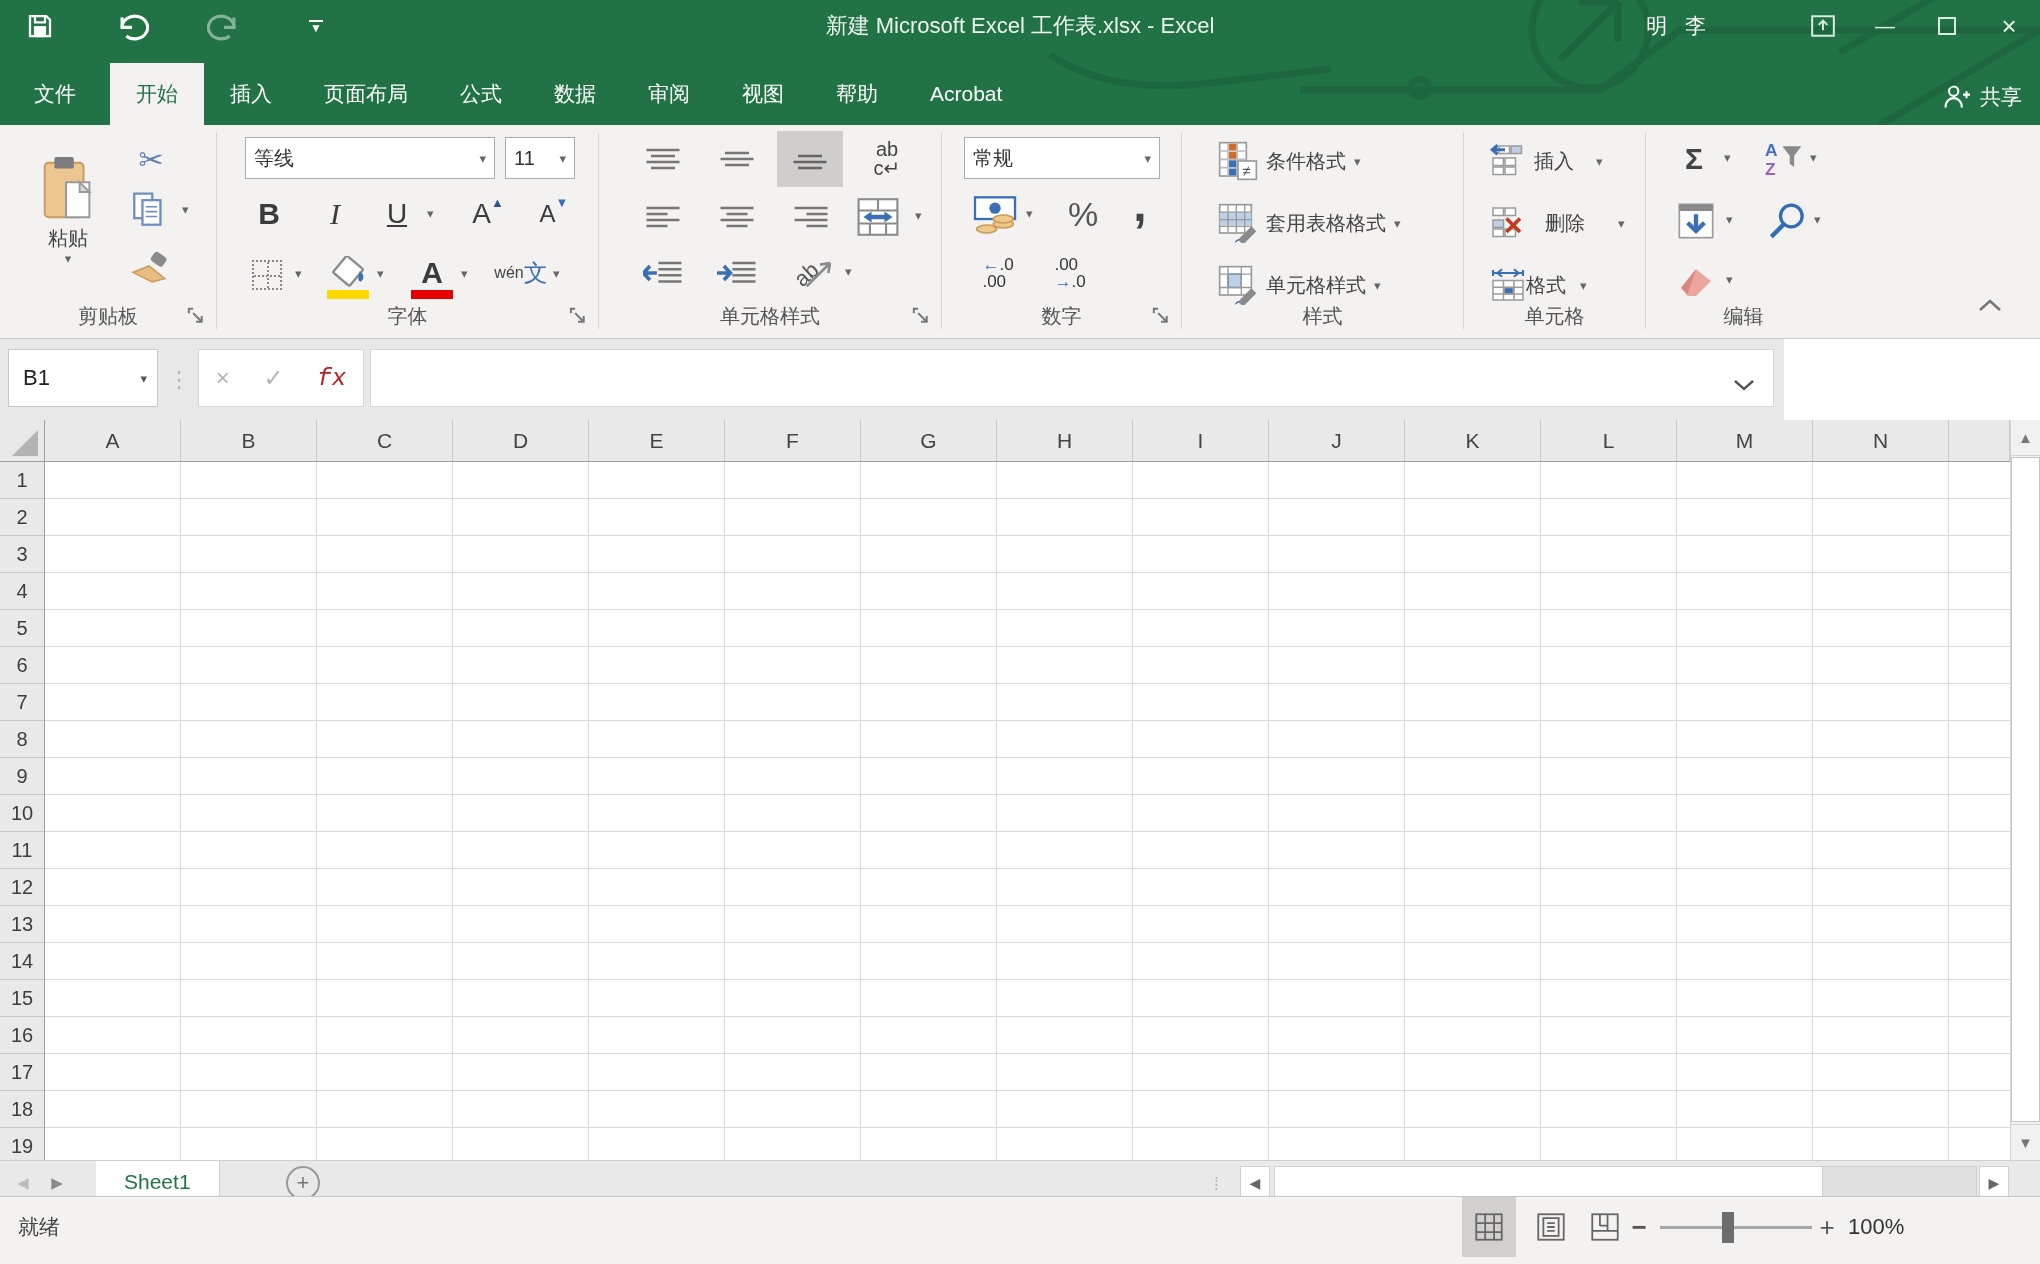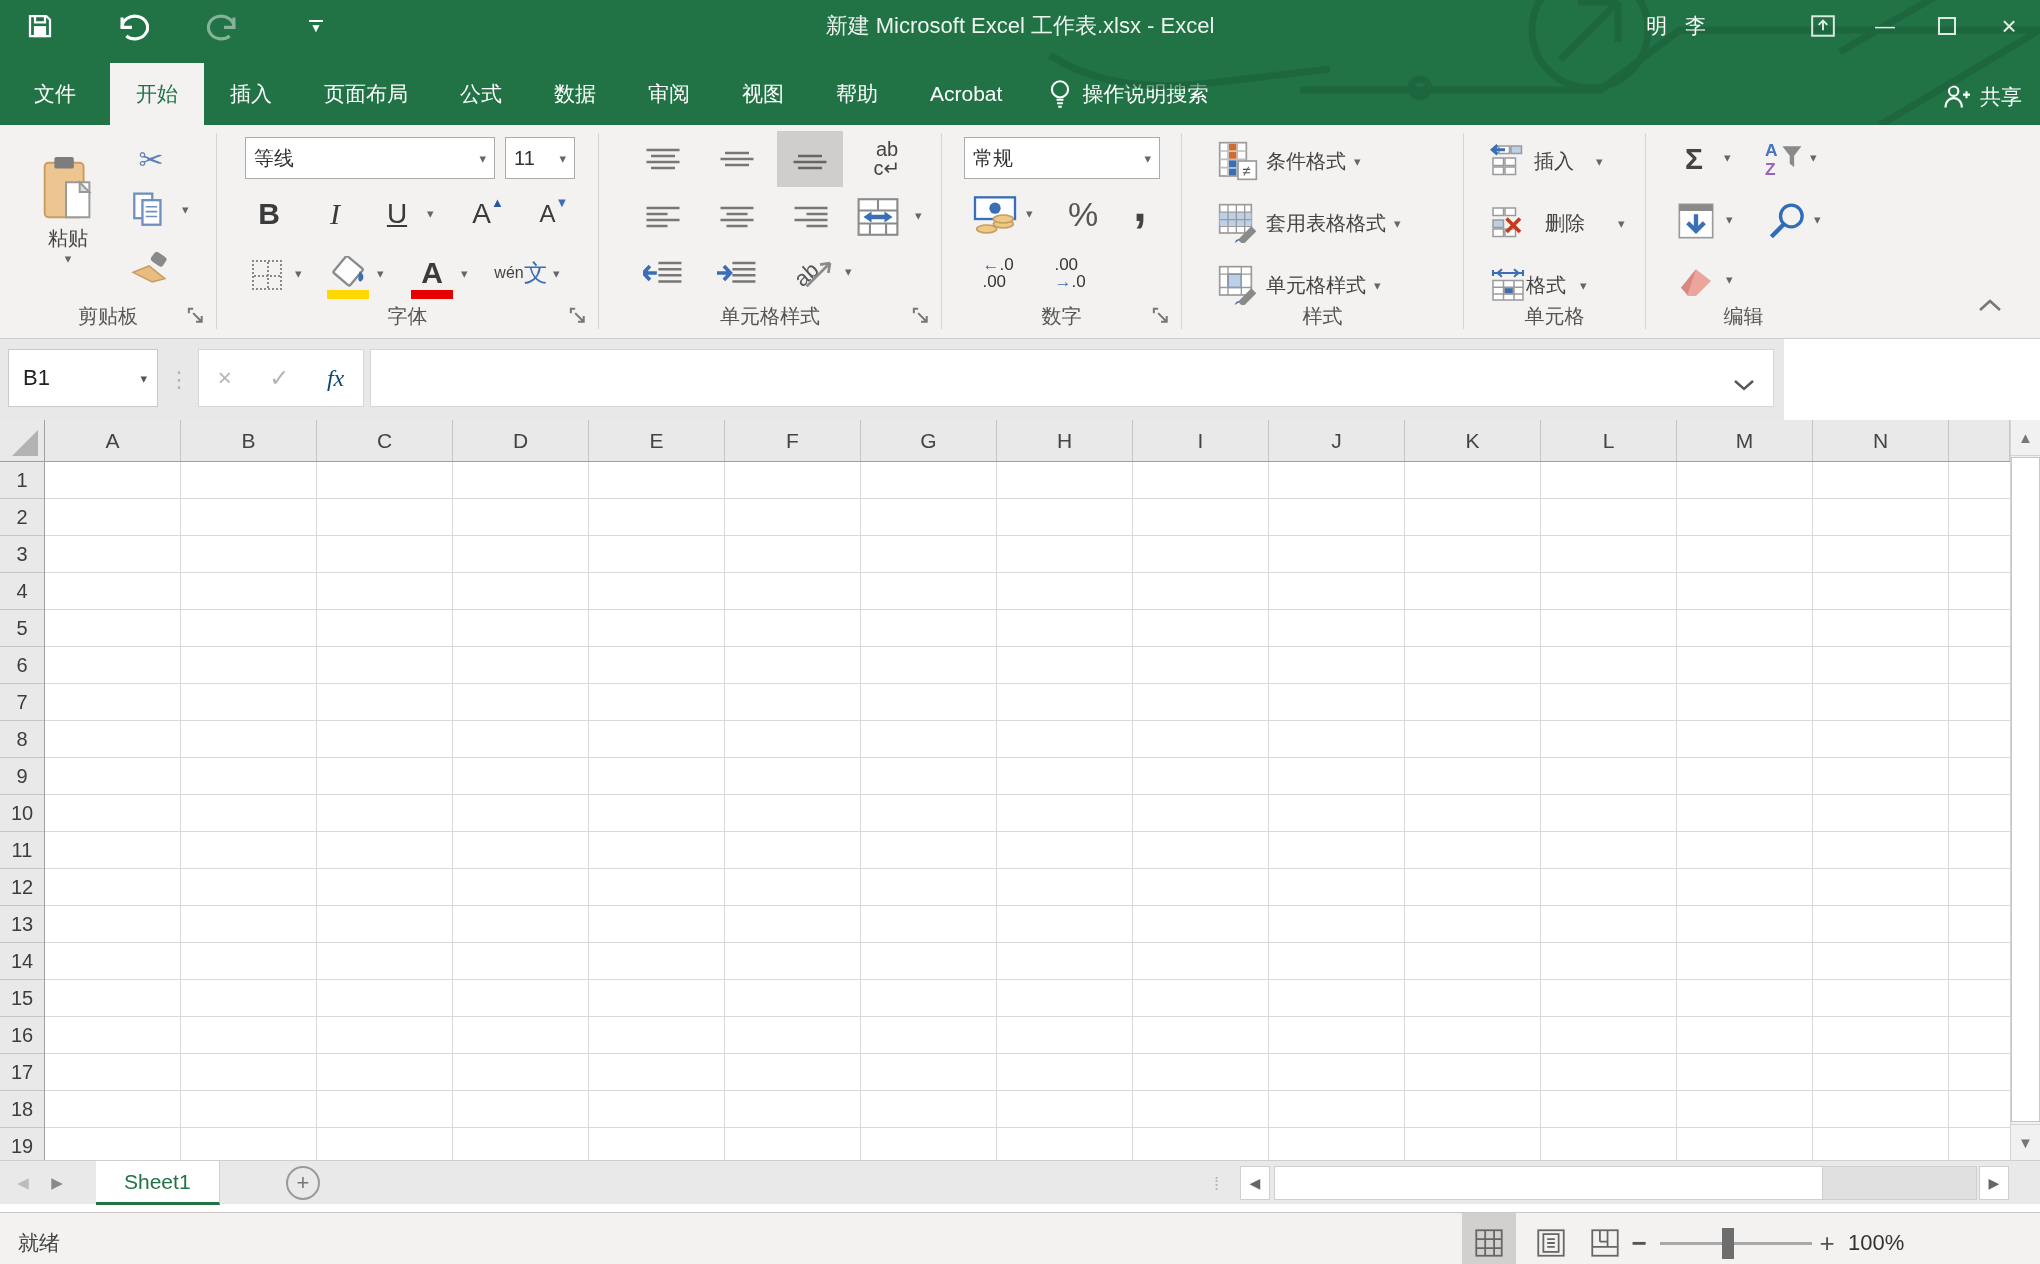--- a/index.html
+++ b/index.html
@@ -72,21 +72,21 @@
   .sheettabs { position:absolute; left:96px; top:0; height:44px; display:flex;}
   .sheettab { padding:0 28px; height:44px; display:flex; align-items:center; font-size:21px; color:#555; background:transparent; border-right:1px solid #cfcfcf;}
   .sheettab.active { background:#fff; color:#217346; border-bottom:3px solid #217346; border-right:1px solid #cfcfcf;}
   .addsheet { position:absolute; left:286px; top:5px; width:34px; height:34px; border:2px solid #9a9a9a; border-radius:50%; display:flex; align-items:center; justify-content:center; color:#777; font-size:22px;}
   .hdots { position:absolute; left:1214px; top:8px; width:12px; height:30px; color:#b5b5b5; font-size:18px; display:flex; align-items:center;}
   .hs-btn { position:absolute; top:5px; width:30px; height:34px; background:#fff; border:1px solid #cfcfcf; display:flex; align-items:center; justify-content:center; color:#666; font-size:14px;}
   .hs-track { position:absolute; left:1274px; top:5px; width:703px; height:34px; background:#e0e0e0; border:1px solid #cfcfcf;}
   .hs-thumb { position:absolute; left:0; top:0; width:548px; height:32px; background:#fff; border-right:1px solid #cfcfcf;}
 
   
-  .statusbar { position:absolute; left:0; bottom:0; width:2040px; height:52px; background:#f3f2f1; border-top:1px solid #c9c7c5; z-index:3;}
+  .statusbar { position:absolute; left:0; bottom:0; width:2040px; height:68px; background:#f3f2f1; border-top:1px solid #c9c7c5; z-index:3;}
   .mode { position:absolute; left:18px; top:0; height:60px; display:flex; align-items:center; font-size:21px; color:#444;}
   .viewbtn { position:absolute; top:0; width:54px; height:60px; display:flex; align-items:center; justify-content:center;}
   .zoomminus { position:absolute; left:1624px; top:0; height:60px; width:30px; display:flex; align-items:center; justify-content:center; font-size:26px; color:#555; font-weight:bold;}
   .zoomtrack { position:absolute; left:1660px; top:29px; width:152px; height:3px; background:#a8a8a8;}
   .zoomthumb { position:absolute; left:1722px; top:15px; width:12px; height:31px; background:#6d6d6d;}
   .zoomplus { position:absolute; left:1812px; top:0; height:60px; width:30px; display:flex; align-items:center; justify-content:center; font-size:26px; color:#555;}
   .zoomval { position:absolute; left:1848px; top:0; height:60px; width:70px; display:flex; align-items:center; font-size:22px; color:#333;}
 
   
   .ic-borders { width:30px; height:30px; border:2px dotted #888; position:relative; display:inline-block;}
@@ -165,27 +165,20 @@
       <div class="tab active">开始</div>
       <div class="tab">插入</div>
       <div class="tab">页面布局</div>
       <div class="tab">公式</div>
       <div class="tab">数据</div>
       <div class="tab">审阅</div>
       <div class="tab">视图</div>
       <div class="tab">帮助</div>
       <div class="tab">Acrobat</div>
     </div>
-  <div class="tellme">
-    <svg width="24" height="30" viewBox="0 0 20 26" fill="none" stroke="#fff" stroke-width="1.8">
-      <circle cx="10" cy="9" r="7"></circle>
-        <path d="M7 18 h6 M7.5 21 h5 M8.5 24 h3"></path>
-    </svg>
-    <span>操作说明搜索</span>
-  </div>
   <div class="share">
     <svg width="28" height="28" viewBox="0 0 24 24" fill="none" stroke="#fff" stroke-width="1.8">
       <circle cx="10" cy="7" r="4"></circle>
         <path d="M3 21 c0 -6 4 -8 7 -8 s7 2 7 8"></path>
         <path d="M18 10 h6 M21 7 v6"></path>
     </svg>
     <span>共享</span>
   </div>
 </div>
 
@@ -514,21 +507,21 @@
 
 <div class="fbar">
   <div class="namebox">
     <span>B1</span>
     <span class="dd">▾</span>
   </div>
   <div class="fdots">⋮</div>
   <div class="fbtns">
     <span style="color:#b5b5b5;">×</span>
     <span style="color:#b5b5b5;">✓</span>
-    <span style="color:#0c4a6e;font-style:italic;font-family:Liberation Serif, serif;">fx</span>
+    <span style="color:#b91c1c;font-style:italic;font-family:Liberation Mono, monospace;">fx</span>
   </div>
   <div class="finput">
     <span></span>
     <span class="fchev">
       <svg width="22" height="13" viewBox="0 0 22 13" fill="none" stroke="#555" stroke-width="2.4">
           <path d="M2 2 L11 10 L20 2"></path>
         </svg>
     </span>
   </div>
 </div>

